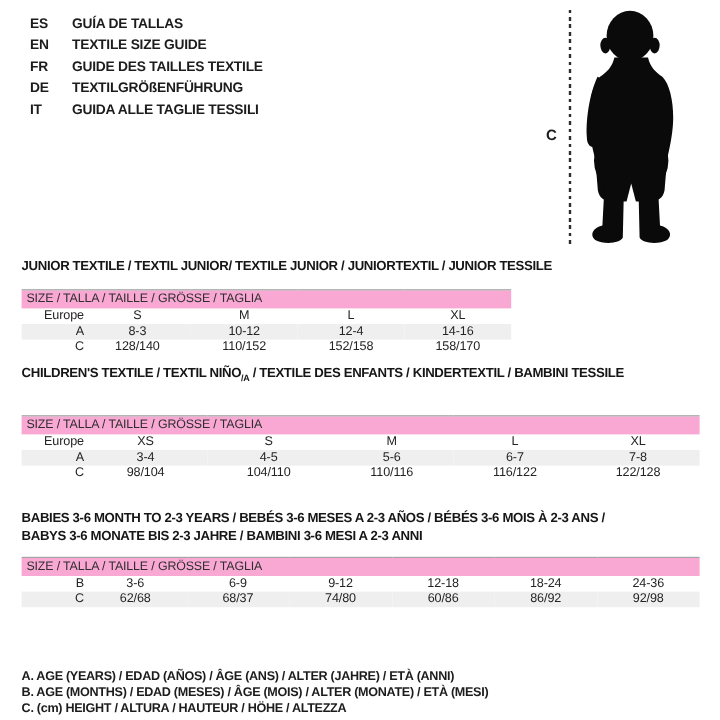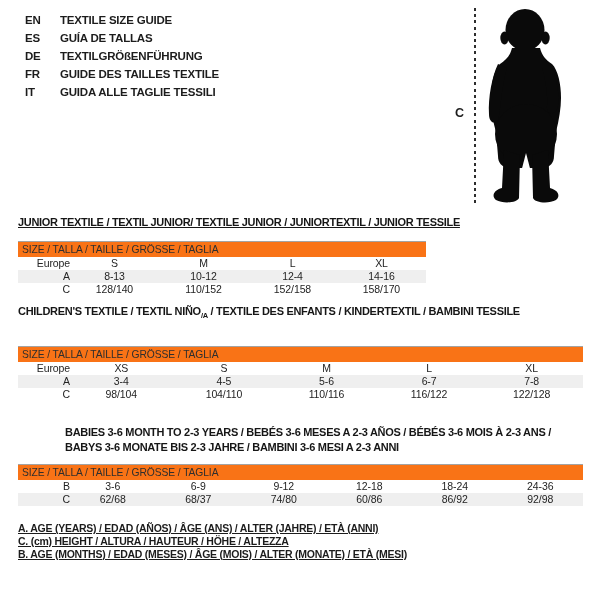--- a/index.html
+++ b/index.html
@@ -37,56 +37,56 @@
   .sec-title.two-line { white-space: normal; width: 500px; line-height: 14.5px; }
   .sec-title sub { font-size: 7.5px; }
 
   
   table.sizes { border-collapse: collapse; table-layout: fixed; }
   table.sizes td {
     font-size: 10.5px; height: 13px; padding: 0; vertical-align: middle;
     white-space: nowrap; color: #242424; letter-spacing: -0.1px;
   }
   tr.bar-row td {
-    background: #f97316; border-top: 1px solid #a3a3a3; height: 15px;
+    background: #f9a8d4; border-top: 1px solid #a3a3a3; height: 15px;
     padding-left: 4px; font-size: 10.3px; color: #2e2e2e;
   }
   td.lbl { text-align: right; padding-left: 4px; }
   td.val { text-align: center; }
   tr.alt td { background: #efefef; }
   .t1 { left: 18px; top: 241px; width: 408px; }
   .t2 { left: 18px; top: 346px; width: 565px; }
   .t3 { left: 18px; top: 464px; width: 565px; }
-  .title1 { top: 216px; text-decoration: underline; }
+  .title1 { top: 216px; }
   .title2 { top: 305px; }
-  .title3 { top: 425px; margin-left: 47px; }
-
-  
-  .footnotes { left: 18px; top: 522px; text-decoration: underline; }
+  .title3 { top: 425px; }
+
+  
+  .footnotes { left: 18px; top: 558px; }
   .fn { font-weight: bold; font-size: 10.5px; line-height: 12.8px; letter-spacing: -0.25px; white-space: nowrap; }
 </style>
 </head>
 <body>
 
 <div class="abs lang-block">
   <div class="lang-row">
+    <span class="lang-code">ES</span>
+    <span class="lang-title">GUÍA DE TALLAS</span>
+  </div>
+  <div class="lang-row">
     <span class="lang-code">EN</span>
     <span class="lang-title">TEXTILE SIZE GUIDE</span>
   </div>
   <div class="lang-row">
-    <span class="lang-code">ES</span>
-    <span class="lang-title">GUÍA DE TALLAS</span>
+    <span class="lang-code">FR</span>
+    <span class="lang-title">GUIDE DES TAILLES TEXTILE</span>
   </div>
   <div class="lang-row">
     <span class="lang-code">DE</span>
     <span class="lang-title">TEXTILGRÖßENFÜHRUNG</span>
-  </div>
-  <div class="lang-row">
-    <span class="lang-code">FR</span>
-    <span class="lang-title">GUIDE DES TAILLES TEXTILE</span>
   </div>
   <div class="lang-row">
     <span class="lang-code">IT</span>
     <span class="lang-title">GUIDA ALLE TAGLIE TESSILI</span>
   </div>
 </div>
 
 <div class="abs measure-line"></div>
 <div class="abs measure-label">C</div>
 <svg class="abs baby-svg" width="86" height="202" viewBox="0 0 86 202" aria-hidden="true">
@@ -121,21 +121,21 @@
   </tr>
   <tr>
     <td class="lbl">Europe</td>
     <td class="val">S</td>
     <td class="val">M</td>
     <td class="val">L</td>
     <td class="val">XL</td>
   </tr>
   <tr class="alt">
     <td class="lbl">A</td>
-    <td class="val">8-13</td>
+    <td class="val">8-3</td>
     <td class="val">10-12</td>
     <td class="val">12-4</td>
     <td class="val">14-16</td>
   </tr>
   <tr>
     <td class="lbl">C</td>
     <td class="val">128/140</td>
     <td class="val">110/152</td>
     <td class="val">152/158</td>
     <td class="val">158/170</td>
@@ -218,15 +218,15 @@
     <td class="val">74/80</td>
     <td class="val">60/86</td>
     <td class="val">86/92</td>
     <td class="val">92/98</td>
   </tr>
 </tbody>
   </table>
 
 <div class="abs footnotes">
   <div class="fn">A. AGE (YEARS) / EDAD (AÑOS) / ÂGE (ANS) / ALTER (JAHRE) / ETÀ (ANNI)</div>
+  <div class="fn">B. AGE (MONTHS) / EDAD (MESES) / ÂGE (MOIS) / ALTER (MONATE) / ETÀ (MESI)</div>
   <div class="fn">C. (cm) HEIGHT / ALTURA / HAUTEUR / HÖHE / ALTEZZA</div>
-  <div class="fn">B. AGE (MONTHS) / EDAD (MESES) / ÂGE (MOIS) / ALTER (MONATE) / ETÀ (MESI)</div>
 </div>
 
 </body></html>

